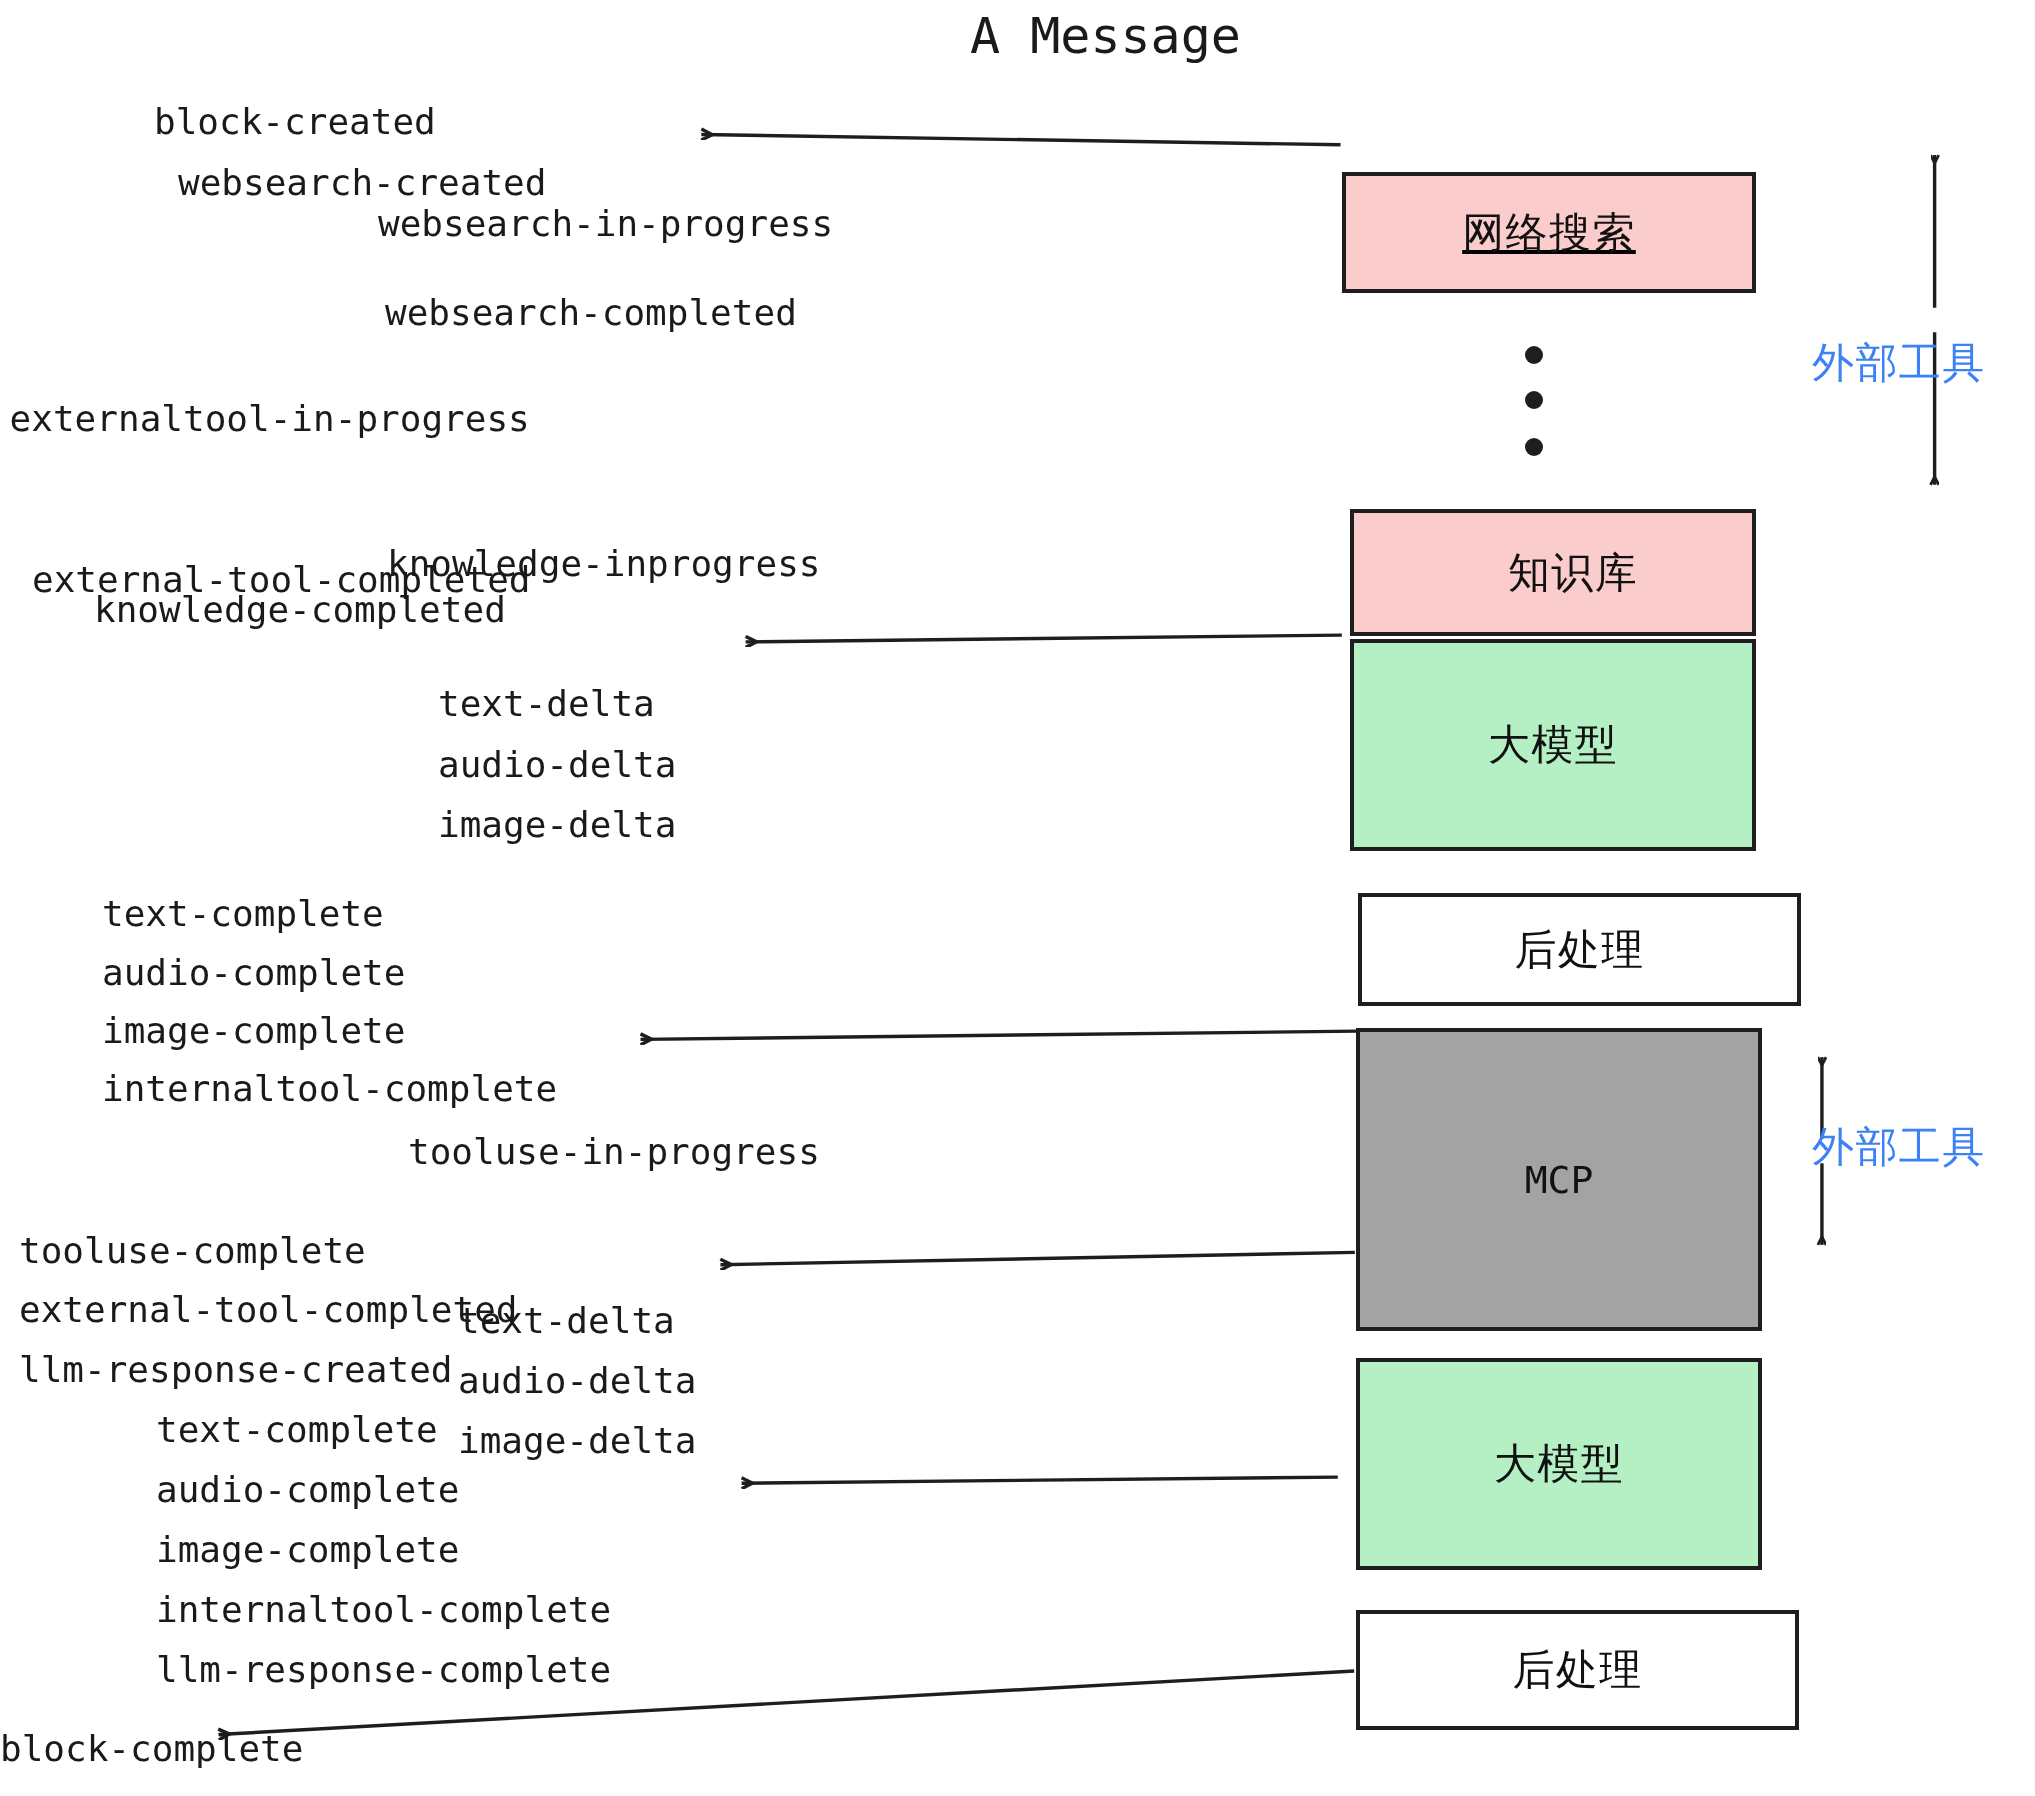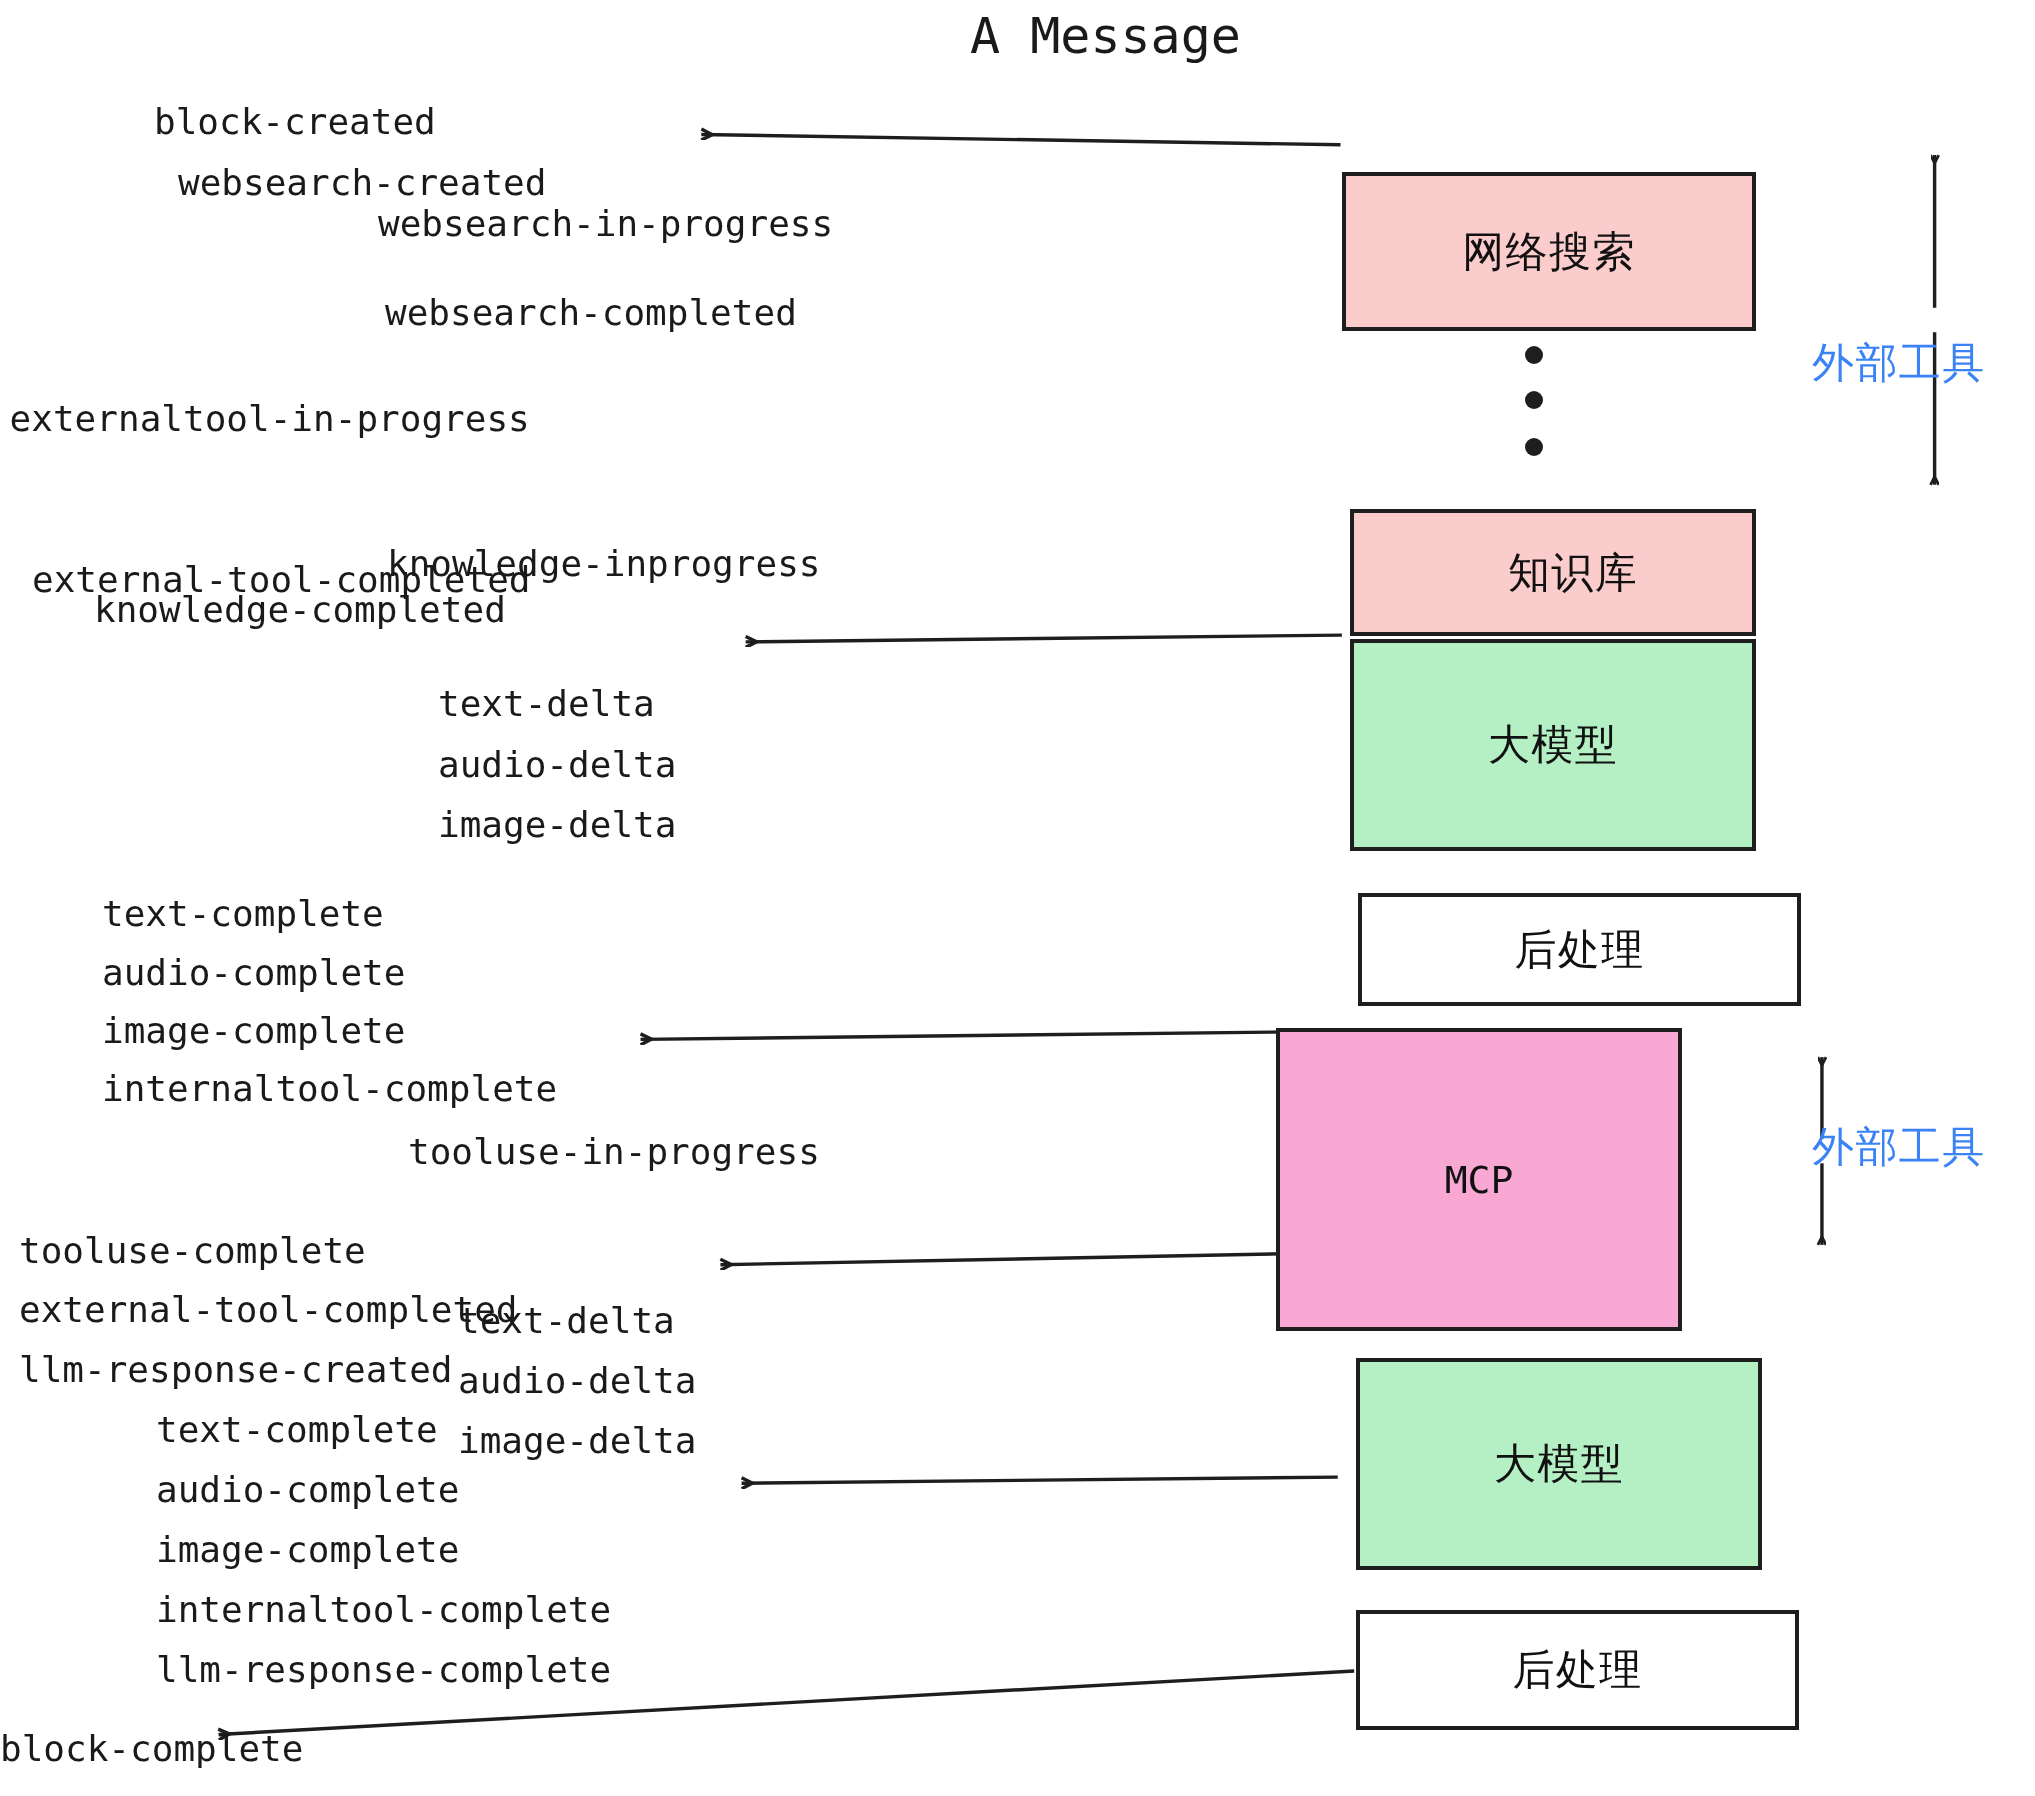--- a/index.html
+++ b/index.html
@@ -87,33 +87,33 @@
       </g>
     <g id="dblarrow-group" stroke="#1e1e1e" stroke-width="5" fill="none">
         <line x1="2833" y1="450.5" x2="2833" y2="227" marker-end="url(#ahs)"></line>
         <line x1="2833" y1="486.5" x2="2833" y2="710" marker-end="url(#ahs)"></line>
         <line x1="2668" y1="1667.5" x2="2668" y2="1548" marker-end="url(#ahs)"></line>
         <line x1="2668" y1="1703.5" x2="2668" y2="1823" marker-end="url(#ahs)"></line>
       </g>
   </svg>
 
   <div id="box-layer">
-      <div class="box" style="left: 1342px; top: 172px; width: 414px; height: 159px; background: rgb(251, 204, 204);">
+      <div class="box" style="left: 1342px; top: 172px; width: 414px; height: 121px; background: rgb(251, 204, 204); text-decoration: underline;">
         <span class="lbl">网络搜索</span>
       </div>
       <div class="box" style="left: 1350px; top: 509px; width: 406px; height: 127px; background: rgb(251, 204, 204); padding-left: 40px;">
         <span class="lbl">知识库</span>
       </div>
       <div class="box" style="left: 1350px; top: 639px; width: 406px; height: 212px; background: rgb(181, 239, 196);">
         <span class="lbl">大模型</span>
       </div>
       <div class="box" style="left: 1358px; top: 893px; width: 443px; height: 113px; background: rgb(255, 255, 255);">
         <span class="lbl">后处理</span>
       </div>
-      <div class="box" style="left: 1276px; top: 1028px; width: 406px; height: 303px; background: #f9a8d4;">
+      <div class="box" style="left: 1356px; top: 1028px; width: 406px; height: 303px; background: #a3a3a3;">
         <span class="lbl mono">MCP</span>
       </div>
       <div class="box" style="left: 1356px; top: 1358px; width: 406px; height: 212px; background: rgb(181, 239, 196);">
         <span class="lbl">大模型</span>
       </div>
       <div class="box" style="left: 1356px; top: 1610px; width: 443px; height: 120px; background: rgb(255, 255, 255);">
         <span class="lbl">后处理</span>
       </div>
     </div>
   <div id="text-layer">

